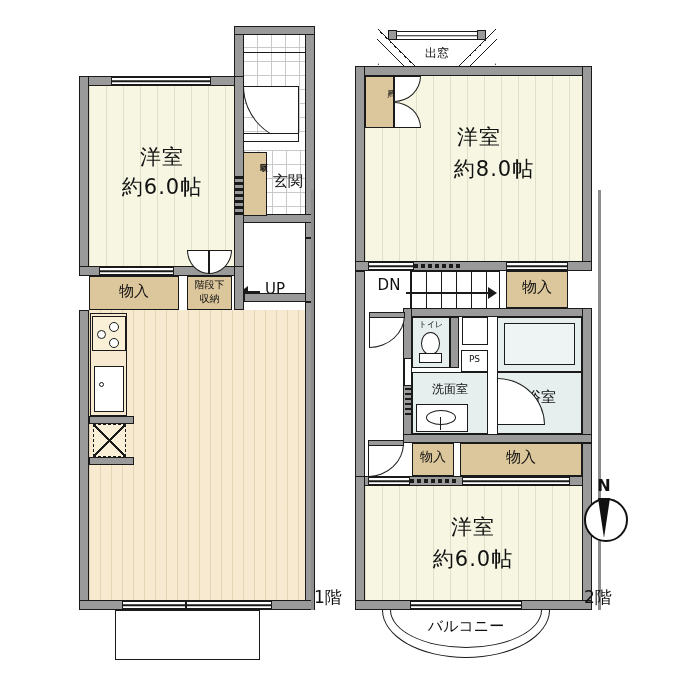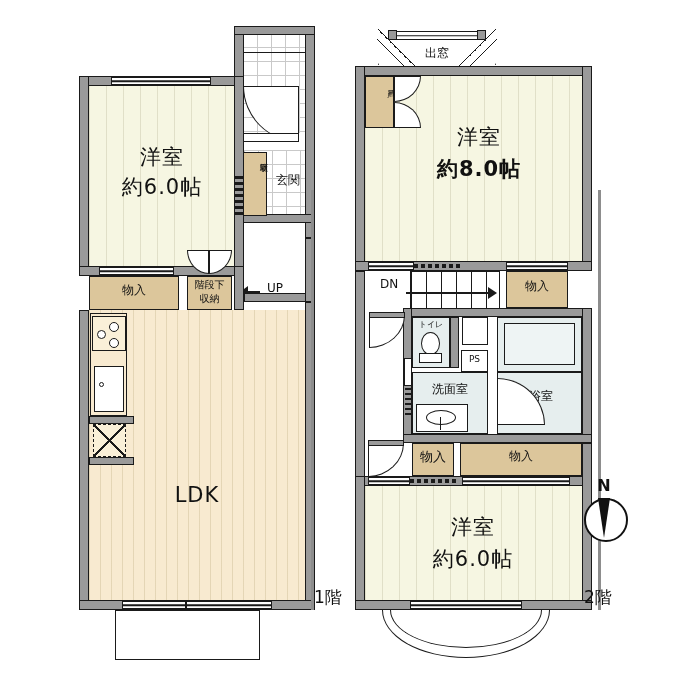--- a/index.html
+++ b/index.html
@@ -19,21 +19,21 @@
   .room{position:absolute;box-sizing:border-box;}
   .fl-yo{background:#f6f6e2;}      
   .fl-ldk{background:#f8ead0;}     
   .fl-cl{background:#dcc69b;}      
   .fl-wet{background:#e6eeee;}     
   .fl-white{background:#ffffff;}
 
   .lbl{position:absolute;color:#111;text-align:center;line-height:1.05;
        font-family:"DejaVu Sans","Liberation Sans",sans-serif;white-space:nowrap;}
   .lbl.big{font-size:21px;letter-spacing:1px;}
-  .lbl.med{font-size:12px;}
+  .lbl.med{font-size:15px;}
   .lbl.sm{font-size:12px;}
   .lbl.xs{font-size:10px;}
   .lbl.tiny{font-size:8px;}
   .vert{writing-mode:vertical-rl;text-orientation:upright;line-height:1.0;}
 
   .ol{position:absolute;border:1.5px solid #1a1a1a;box-sizing:border-box;}
   .ol-thin{position:absolute;border:1px solid #1a1a1a;box-sizing:border-box;}
 
   
   .win{position:absolute;background:#ffffff;border:1.5px solid #1a1a1a;box-sizing:border-box;}
@@ -156,21 +156,20 @@
     <div class="abs fl-ldk ol" style="left:207px;top:381px;width:40px;height:33px;"></div>
     <div class="ol-thin" style="left:213px;top:386px;width:28px;height:23px;background:#f8ead0;"></div>
     <div class="abs" style="left:216px;top:389px;width:3px;height:3px;background:#1a1a1a;border-radius:50%;"></div>
 
     <div class="wall" style="left:79px;top:310px;width:10px;height:300px;"></div>
     <div class="wall" style="left:305px;top:302px;width:10px;height:308px;"></div>
     <div class="wall" style="left:79px;top:600px;width:236px;height:10px;"></div>
 
     <div class="room fl-ldk" style="left:89px;top:310px;width:216px;height:290px;"></div>
     <div class="grain2" style="left:89px;top:310px;width:216px;height:290px;opacity:.45;"></div>
-    <div class="lbl big" style="left:152px;top:484px;width:90px;">LDK</div>
 
     <div class="abs ol-thin" style="left:90px;top:313px;width:37px;height:103px;background:#f8ead0;"></div>
 
     <div class="abs ol-thin" style="left:92px;top:316px;width:34px;height:35px;background:#faf0d8;"></div>
     <div class="abs ol-thin" style="left:97px;top:330px;width:9px;height:9px;border-radius:50%;background:#fff;"></div>
     <div class="abs ol-thin" style="left:109px;top:322px;width:10px;height:10px;border-radius:50%;background:#fff;"></div>
     <div class="abs ol-thin" style="left:109px;top:338px;width:10px;height:10px;border-radius:50%;background:#fff;"></div>
 
     <div class="abs ol-thin" style="left:94px;top:366px;width:30px;height:46px;background:#fff;"></div>
     <div class="abs ol-thin" style="left:99px;top:382px;width:5px;height:5px;border-radius:50%;background:#fff;"></div>
@@ -205,21 +204,21 @@
     <div class="wall" style="left:38px;top:30px;width:9px;height:10px;"></div>
     <div class="wall" style="left:127px;top:30px;width:9px;height:10px;"></div>
     <div class="lbl sm" style="left:55px;top:47px;width:64px;">出窓</div>
 
     <div class="wall" style="left:5px;top:66px;width:237px;height:10px;"></div>
     <div class="wall" style="left:5px;top:66px;width:10px;height:205px;"></div>
     <div class="wall" style="left:232px;top:66px;width:10px;height:205px;"></div>
     <div class="room fl-yo" style="left:15px;top:76px;width:217px;height:185px;"></div>
     <div class="grain" style="left:15px;top:76px;width:217px;height:185px;opacity:.5;"></div>
     <div class="lbl big" style="left:86px;top:126px;width:86px;">洋室</div>
-    <div class="lbl big" style="left:71px;top:158px;width:116px;font-weight:bold;">約8.0帖</div>
+    <div class="lbl big" style="left:86px;top:158px;width:116px;">約8.0帖</div>
 
     <div class="room fl-cl ol" style="left:15px;top:76px;width:29px;height:52px;"></div>
     <div class="lbl vert tiny" style="left:15px;top:84px;width:29px;">吊戸</div>
 
     <div class="swing" style="left:44px;top:76px;width:27px;height:26px;border-radius:0 0 100% 0;"></div>
     <div class="swing" style="left:44px;top:102px;width:27px;height:26px;border-radius:0 100% 0 0;"></div>
 
     <div class="wall" style="left:5px;top:261px;width:237px;height:10px;"></div>
     <div class="win h" style="left:18px;top:262px;width:46px;height:8px;"></div>
     <div class="dashline" style="left:64px;top:264px;width:48px;height:4px;
@@ -296,20 +295,21 @@
     <div class="grain" style="left:15px;top:486px;width:217px;height:114px;opacity:.5;"></div>
     <div class="lbl big" style="left:80px;top:516px;width:86px;">洋室</div>
     <div class="lbl big" style="left:65px;top:548px;width:116px;">約6.0帖</div>
 
     <div class="win h" style="left:60px;top:601px;width:112px;height:8px;"></div>
 
     <div class="abs" style="left:32px;top:610px;width:168px;height:48px;
          border:1.6px solid #1a1a1a;border-top:0;border-radius:0 0 50% 50%/0 0 100% 100%;background:#fff;"></div>
     <div class="abs" style="left:40px;top:610px;width:152px;height:38px;
          border:1.4px solid #1a1a1a;border-top:0;border-radius:0 0 50% 50%/0 0 100% 100%;background:#fff;"></div>
+    <div class="lbl med" style="left:52px;top:619px;width:128px;">バルコニー</div>
 
     <div class="vline" style="left:248px;top:190px;width:3px;height:420px;"></div>
     <div class="fl-tag" style="left:234px;top:586px;">2階</div>
   </div>
 
   <div id="compass" style="left:578px;top:478px;width:52px;height:72px;">
     <div class="lbl" style="left:14px;top:0;width:24px;font-size:16px;font-weight:bold;">N</div>
     <div class="cmp-circle" style="left:6px;top:20px;width:40px;height:40px;"></div>
     <div class="cmp-needle" style="left:20px;top:20px;
          border-left:6px solid transparent;border-right:6px solid transparent;border-bottom:40px solid #111;

